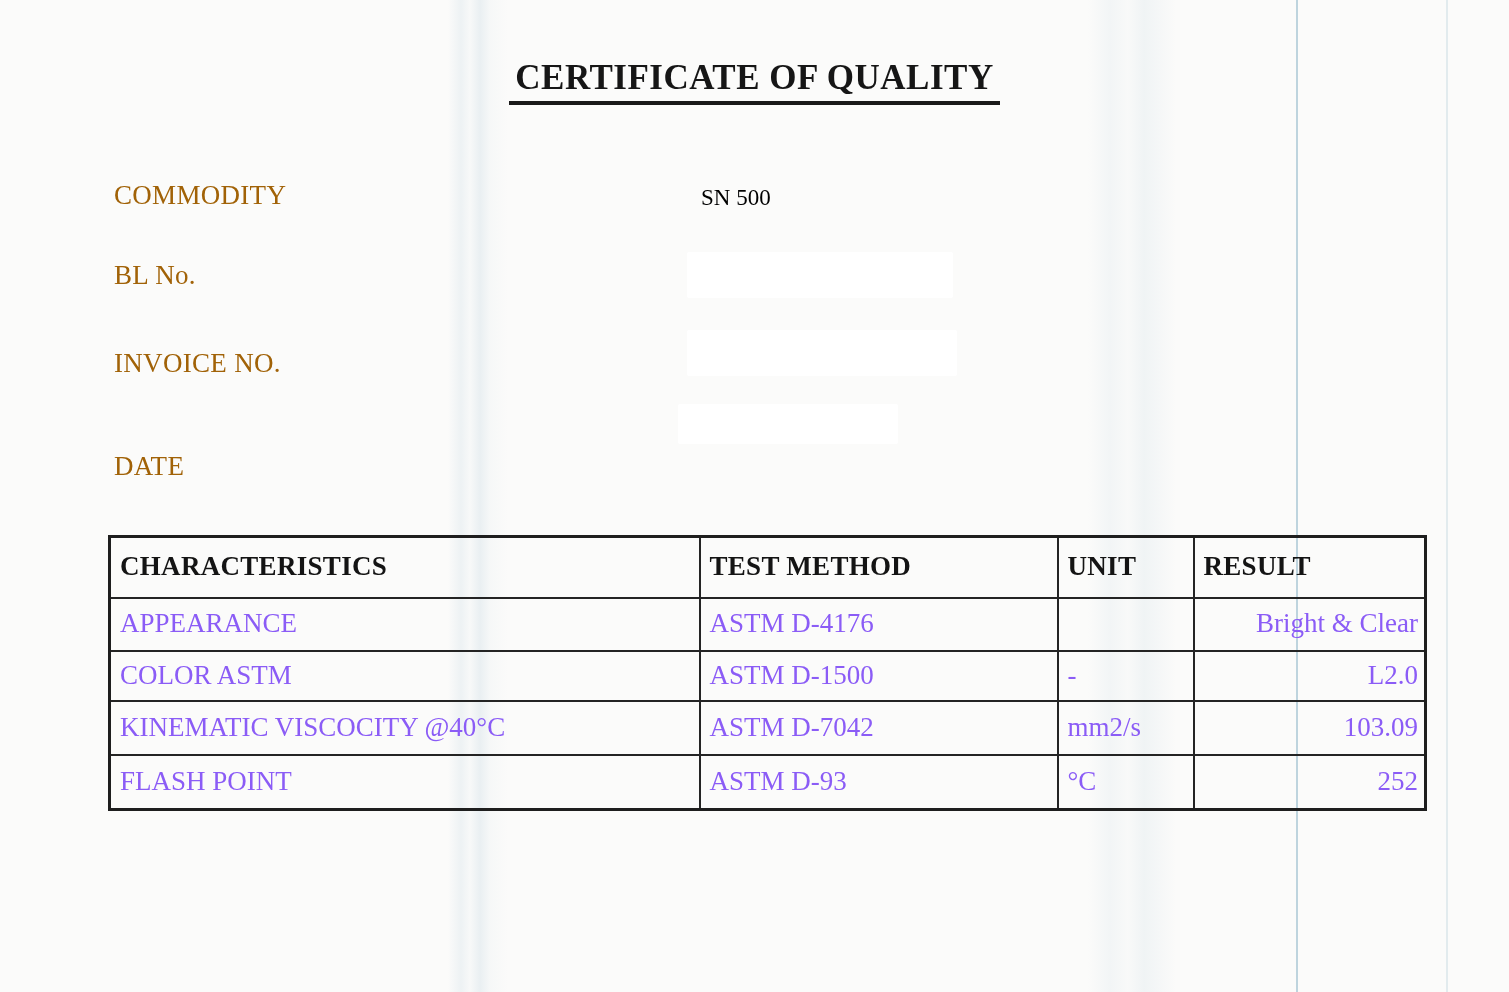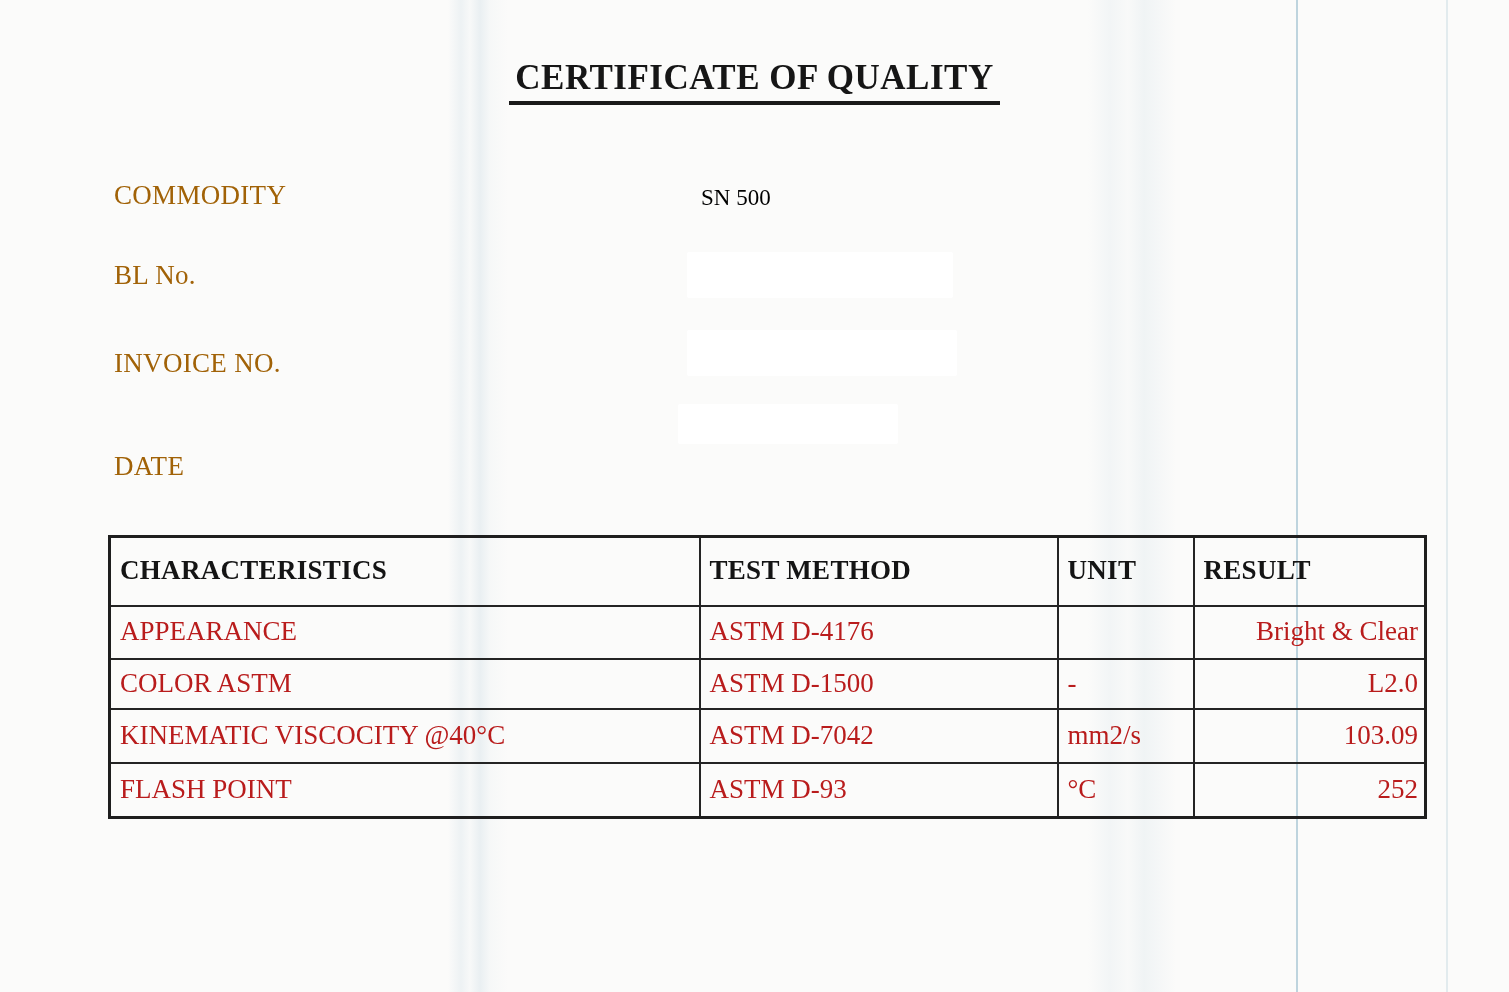--- a/index.html
+++ b/index.html
@@ -91,30 +91,30 @@
   table.quality col.c3 { width: 136px; }
   table.quality col.c4 { width: 232px; }
 
   table.quality th, table.quality td {
     border: 2px solid #242424;
     font-size: 27px;
     padding: 1px 6px 2px 9px;
     vertical-align: middle;
     overflow: hidden;
     white-space: nowrap;
-    color: #b91c1c;
+    color: #8b5cf6;
   }
   table.quality { border: 3px solid #1e1e1e; }
   table.quality th {
     text-align: left;
     font-weight: bold;
     letter-spacing: 0.3px;
     color: #141414;
   }
-  table.quality thead tr { height: 69px; }
+  table.quality thead tr { height: 61px; }
   table.quality tbody td:nth-child(4) { text-align: right; padding-left: 4px; }
   table.quality tbody tr:nth-child(1) { height: 53px; }
   table.quality tbody tr:nth-child(2) { height: 50px; }
   table.quality tbody tr:nth-child(3) { height: 54px; }
   table.quality tbody tr:nth-child(4) { height: 55px; }
   table.quality tbody tr:nth-child(5) { height: 38px; }
   table.quality tbody tr:nth-child(6) { height: 38px; }
   table.quality tbody tr:nth-child(7) { height: 43px; }
   table.quality tbody tr:nth-child(5) td,
   table.quality tbody tr:nth-child(6) td,

